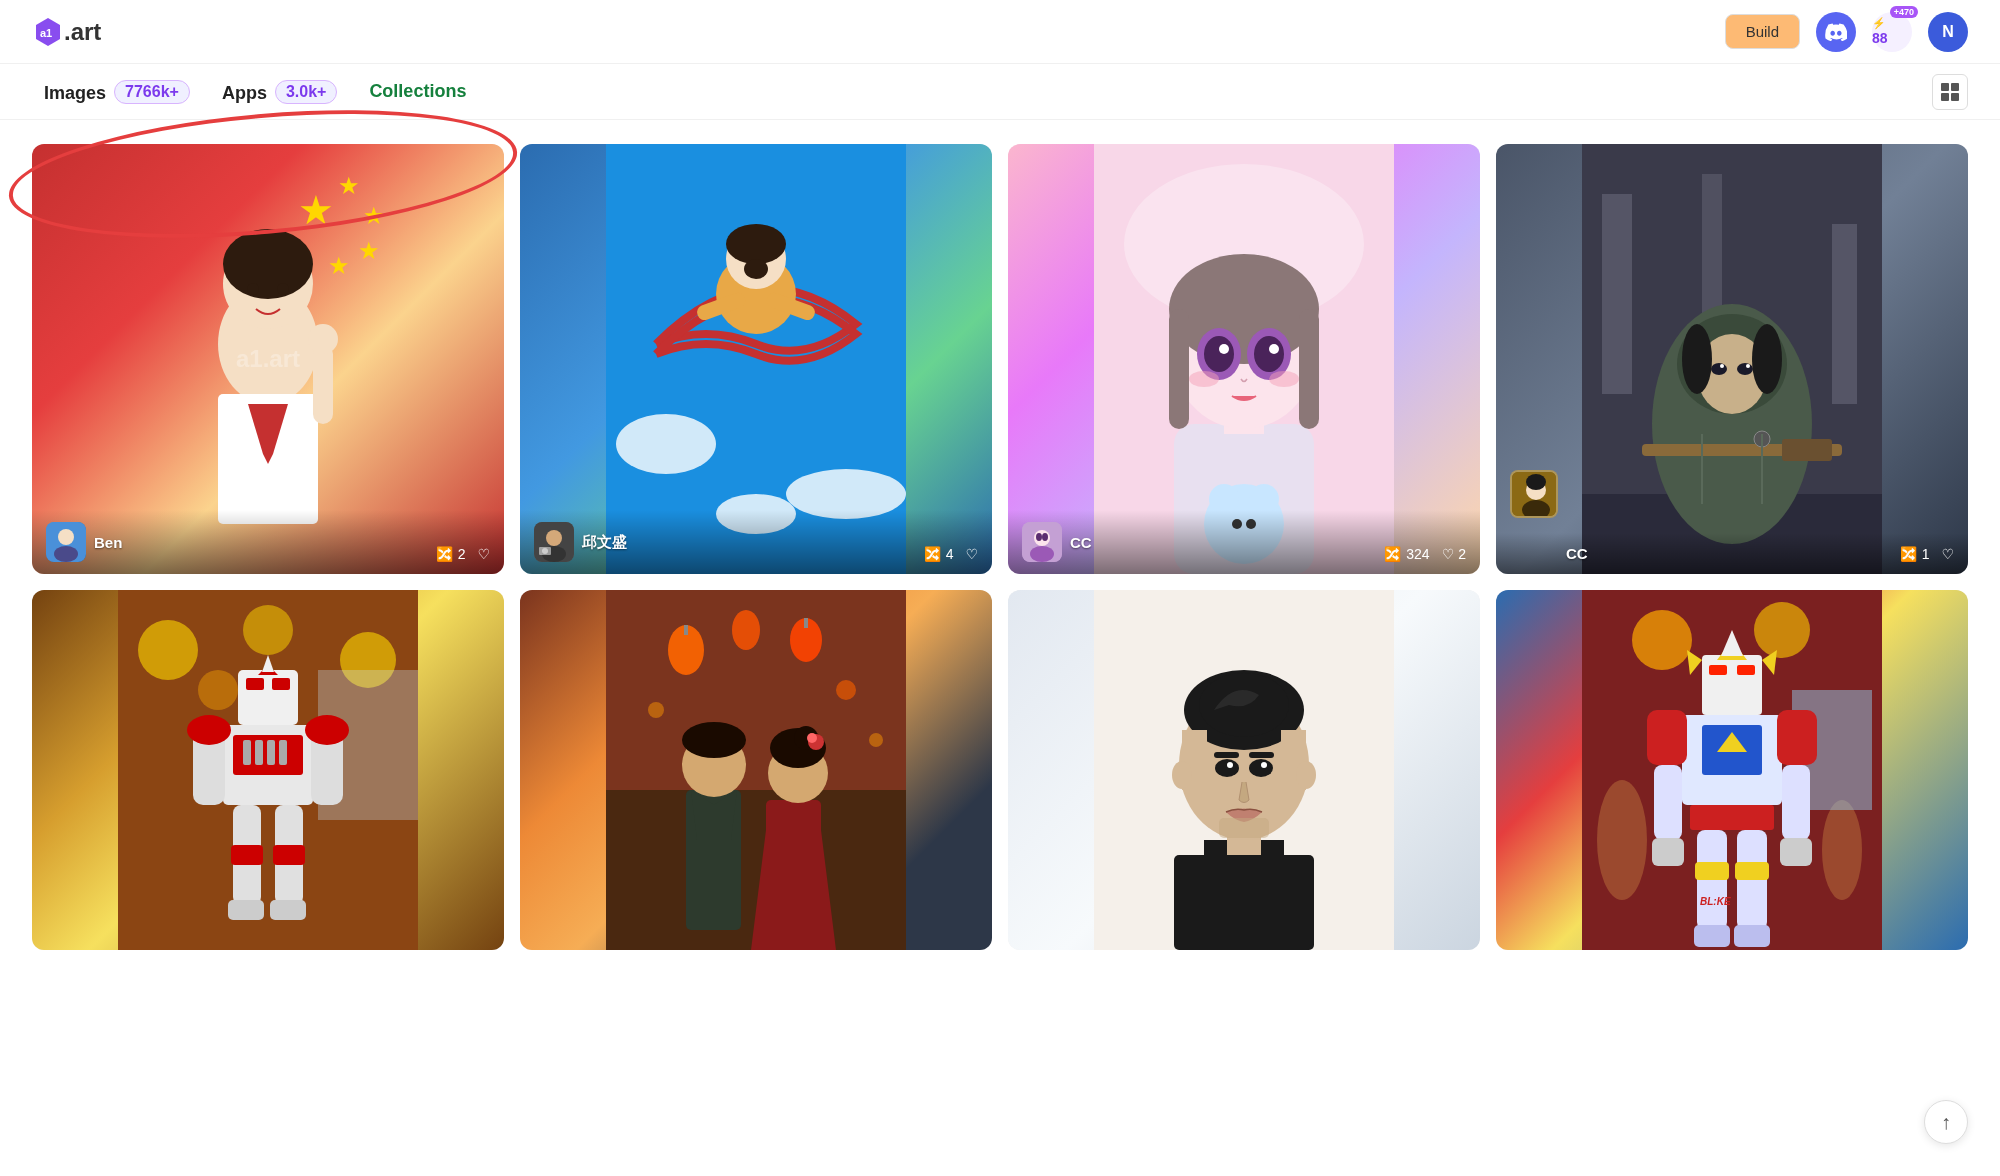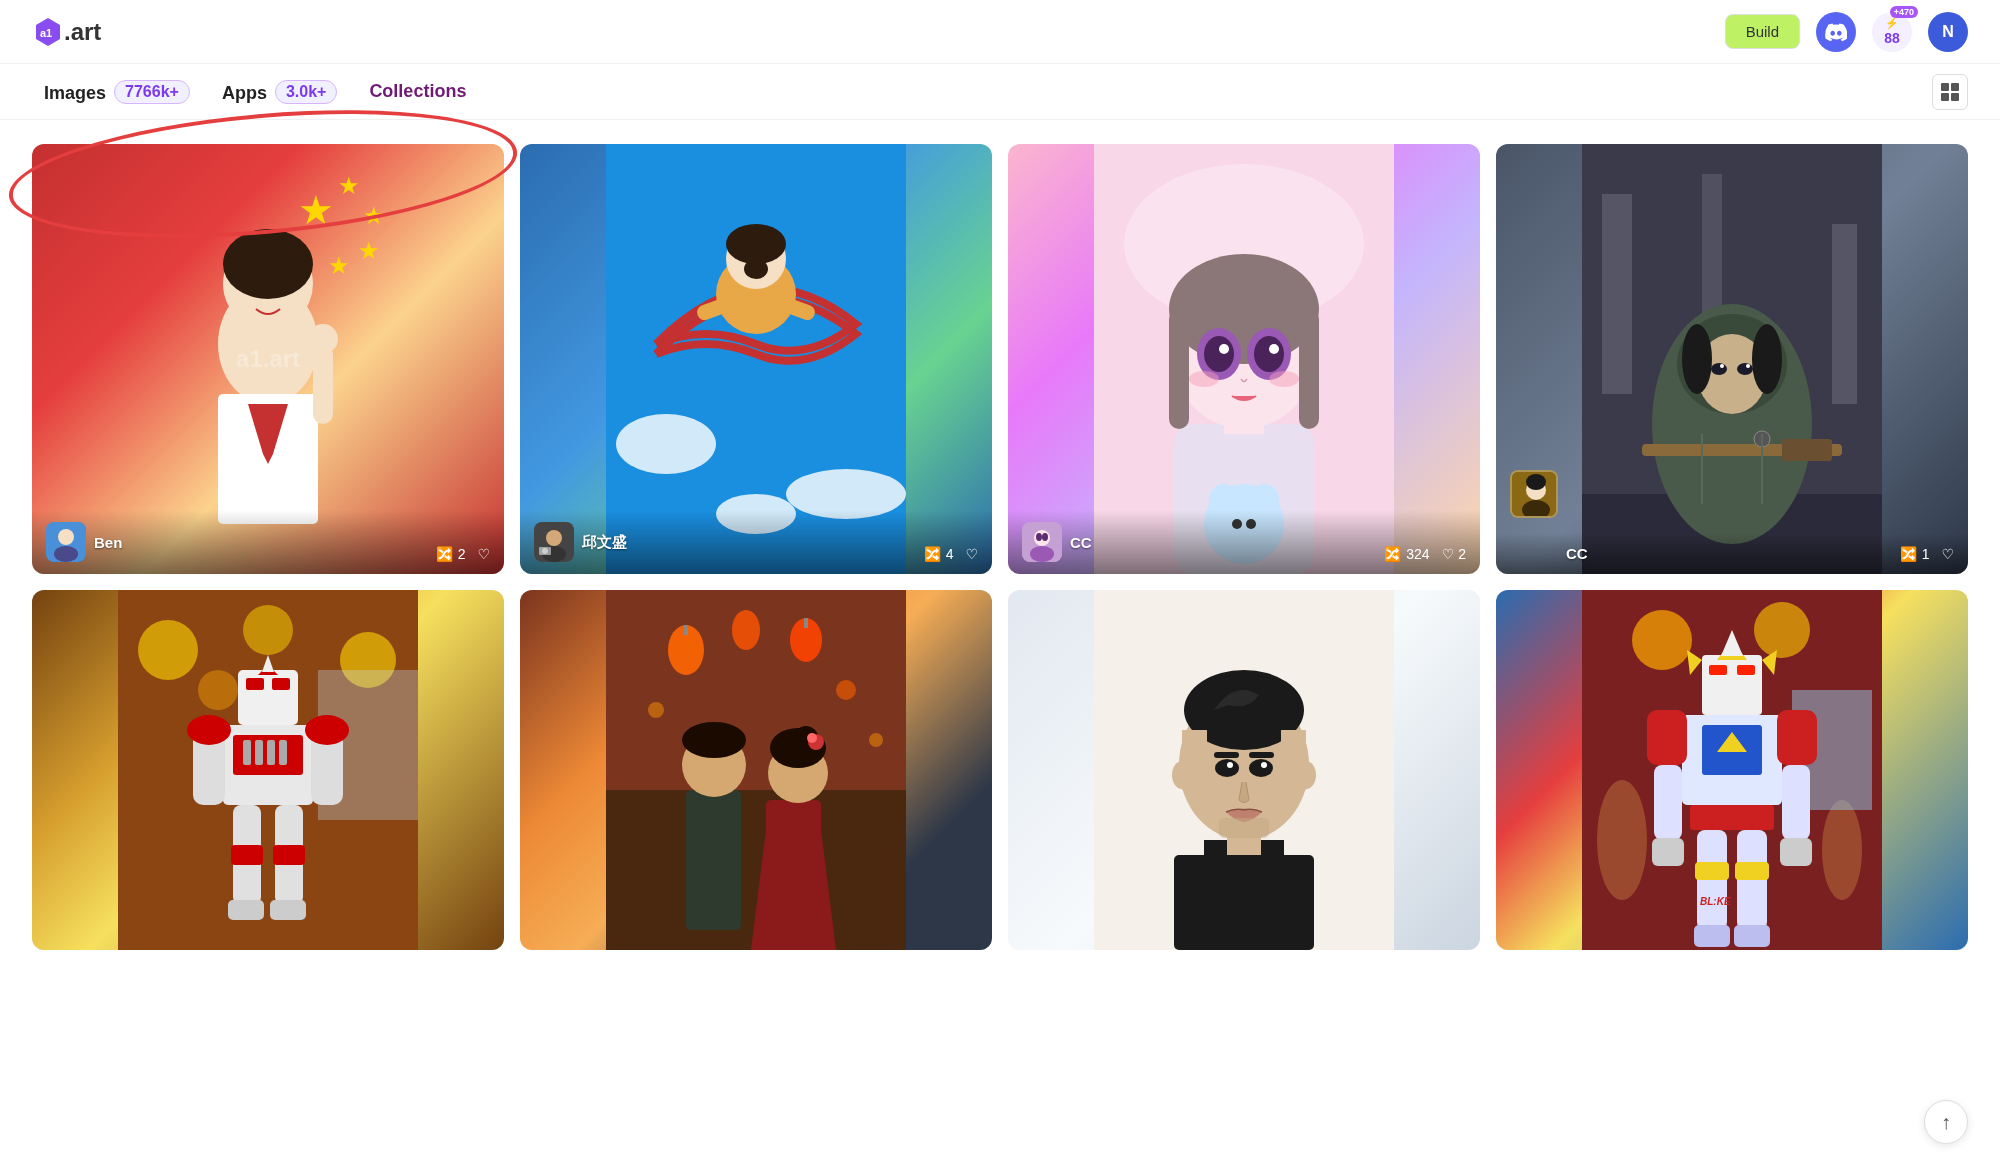--- a/index.html
+++ b/index.html
@@ -30,21 +30,21 @@
     }
     .header-right {
       display: flex;
       align-items: center;
       gap: 16px;
     }
     .build-btn {
       padding: 8px 20px;
       border: 1px solid #ddd;
       border-radius: 8px;
-      background: #bef264;
+      background: #fdba74;
       font-size: 15px;
       cursor: pointer;
       color: #333;
     }
     .discord-btn {
       width: 40px;
       height: 40px;
       border-radius: 50%;
       background: #5865F2;
       display: flex;
@@ -52,21 +52,21 @@
       justify-content: center;
       cursor: pointer;
     }
     .lightning-btn {
       position: relative;
       width: 40px;
       height: 40px;
       border-radius: 50%;
       background: #f5f0ff;
       display: flex;
-      align-items: center;
+      align-items: flex-start;
       justify-content: center;
       cursor: pointer;
       flex-direction: column;
       font-size: 11px;
       color: #7c3aed;
       font-weight: 600;
     }
     .lightning-badge {
       position: absolute;
       top: -6px;
@@ -116,21 +116,21 @@
     .tab-badge {
       background: #f0f0ff;
       color: #7c3aed;
       border: 1px solid #d8b4fe;
       border-radius: 12px;
       padding: 2px 10px;
       font-size: 16px;
       font-weight: 600;
     }
     .nav-tab-collections {
-      color: #701a75;
+      color: #15803d;
       font-weight: 600;
     }
     .layout-toggle {
       position: absolute;
       right: 32px;
       top: 50%;
       transform: translateY(-50%);
       width: 36px;
       height: 36px;
       border: 1px solid #ddd;

